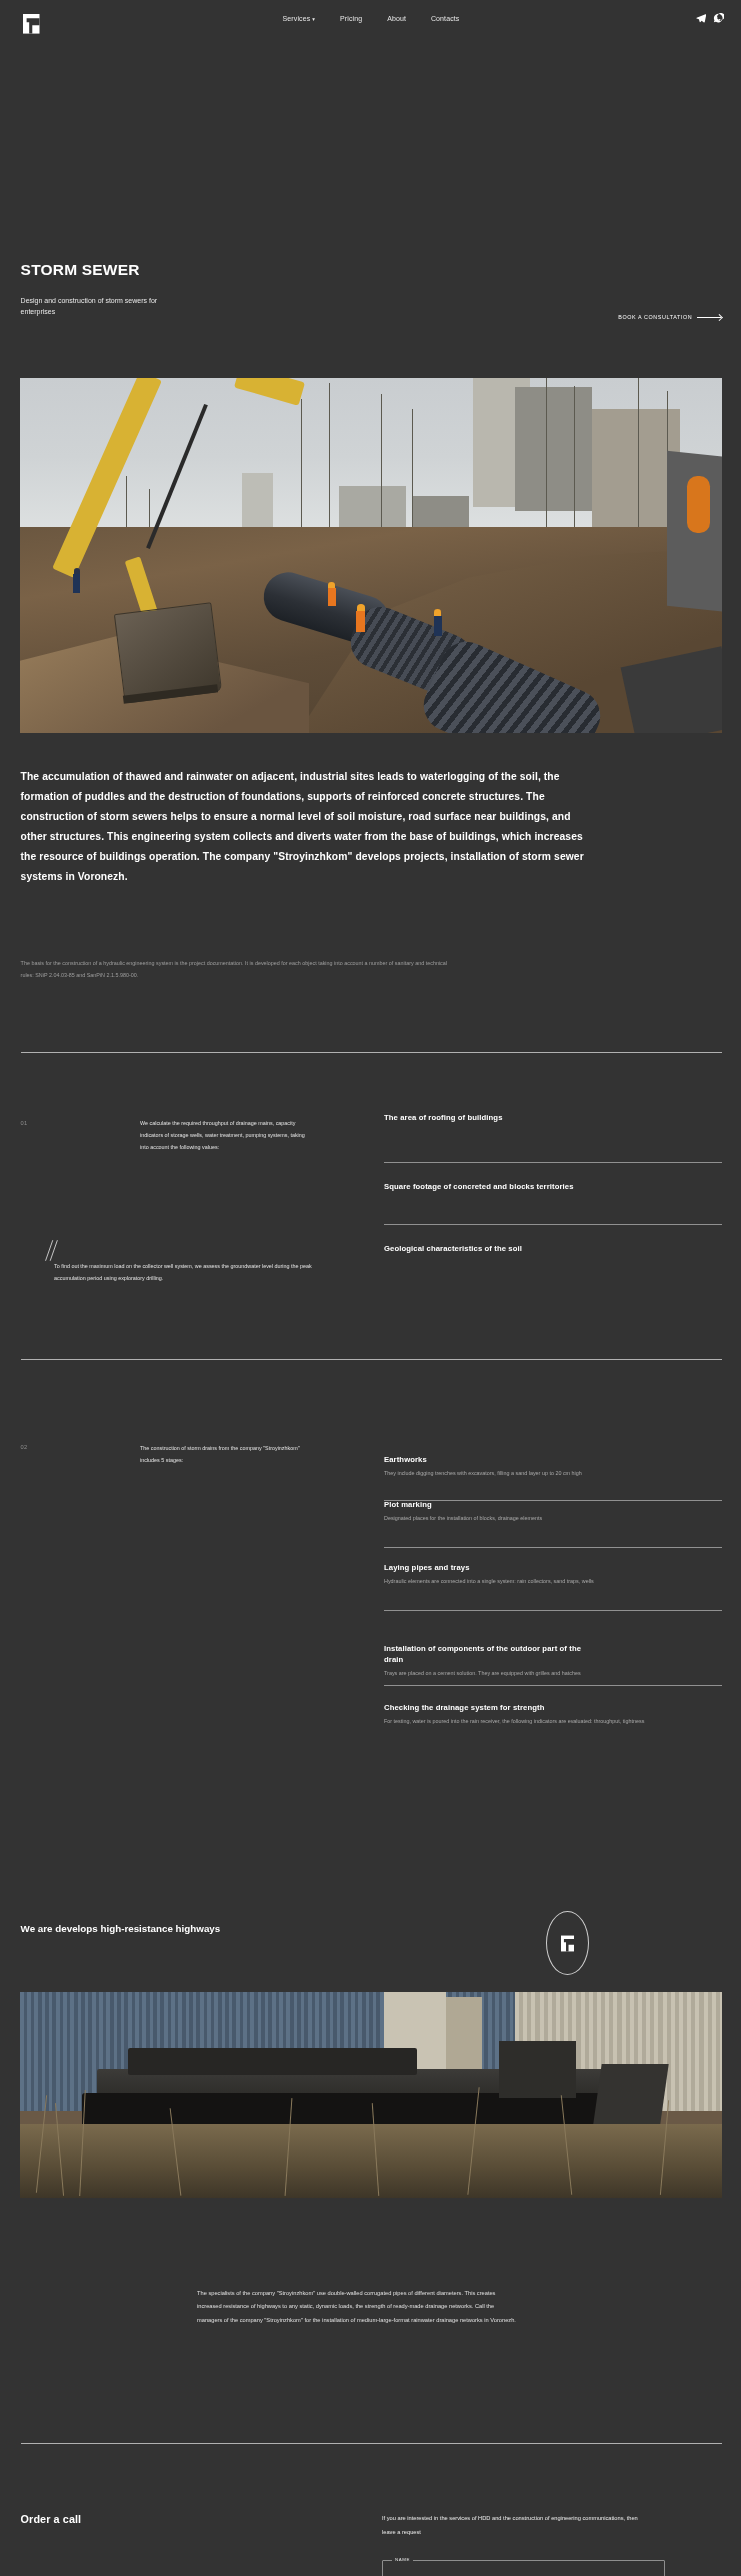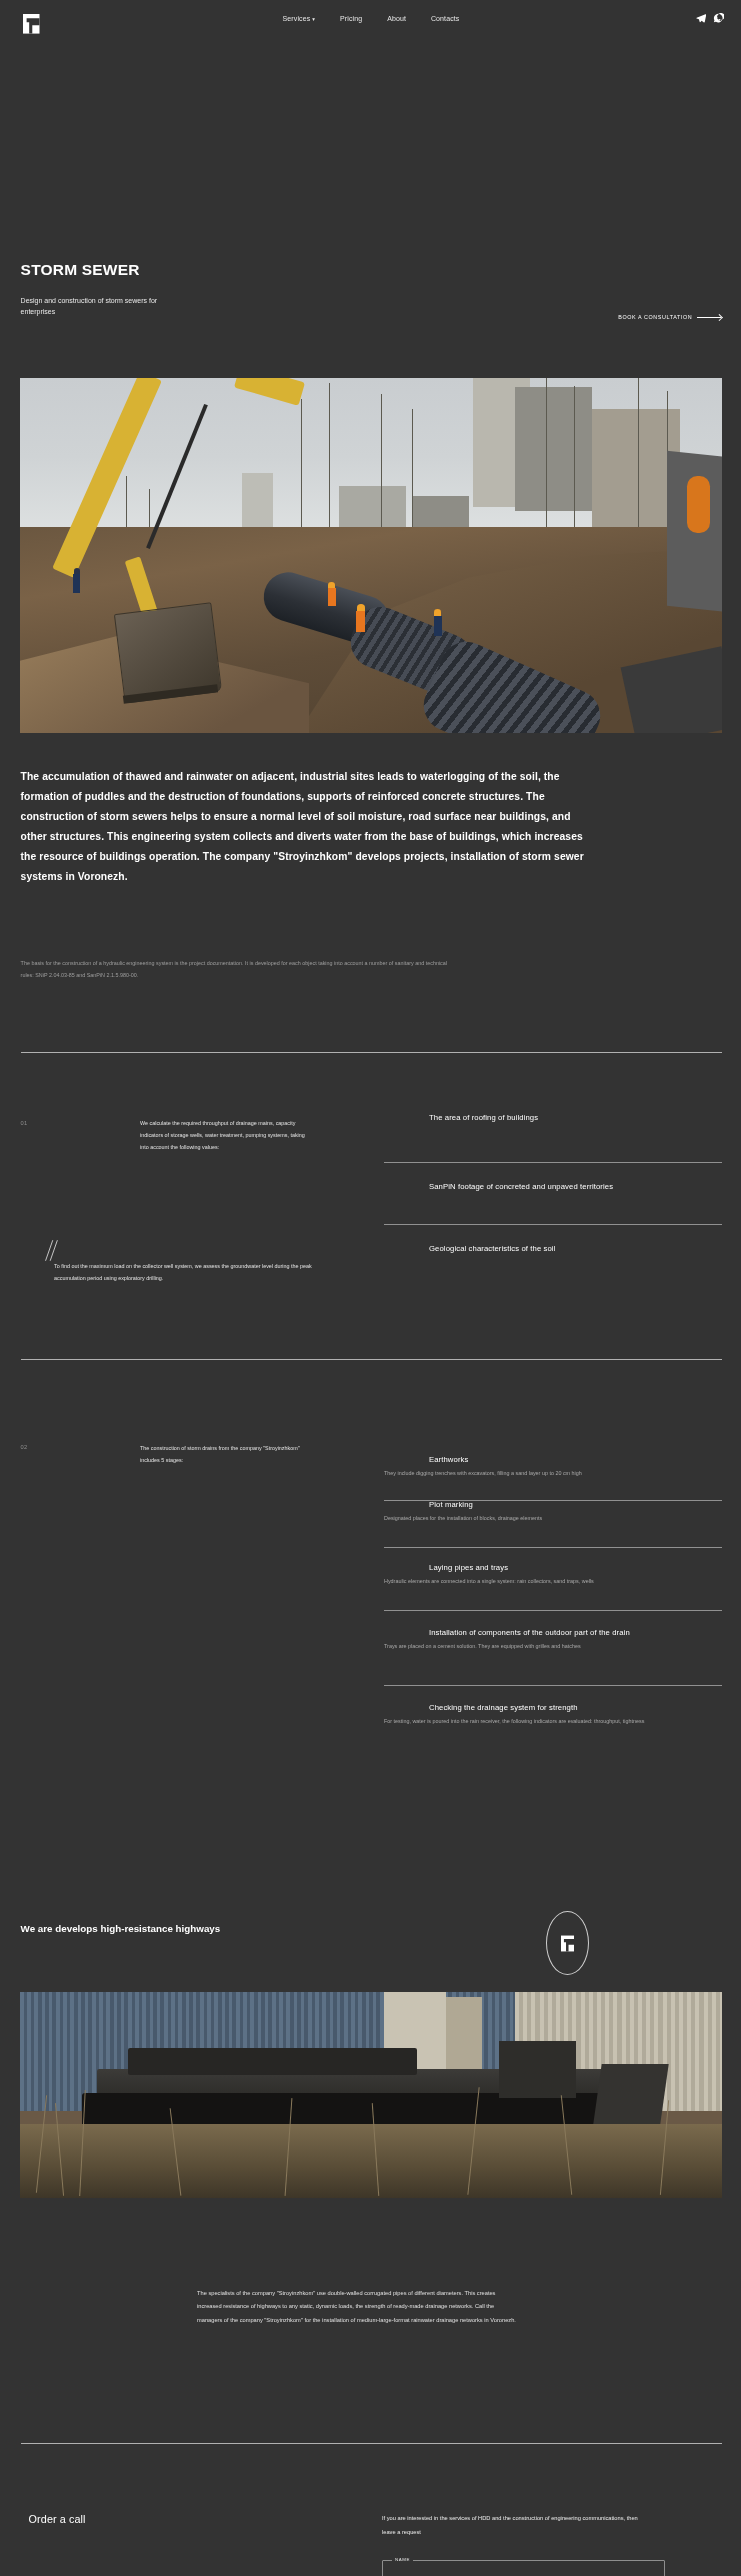--- a/index.html
+++ b/index.html
@@ -75,37 +75,37 @@
 
   
   .divider { position:absolute; left:20.6px; width:701px; height:0.5px; background:#c8c8c8; opacity:.85; }
 
   
   .sec-num { position:absolute; font-size:5.7px; color:#8e8e8e; letter-spacing:0.3px; }
   .sec-desc { position:absolute; font-size:5.4px; line-height:12px; color:#e3e3e3; width:170px; }
 
   .item-list { position:absolute; }
   .item { position:relative; }
-  .item .it-title { font-size:7.7px; font-weight:400; color:#ffffff; line-height:10.8px; letter-spacing:0.1px;margin-left:45px; }
+  .item .it-title { font-size:7.7px; font-weight:700; color:#ffffff; line-height:10.8px; letter-spacing:0.1px; }
   .item .it-desc { font-size:5.4px; line-height:9.8px; color:#a9a9a9; margin-top:3.6px; }
   .item .it-rule { position:absolute; left:0; bottom:0; width:100%; height:0.5px; background:#b9b9b9; opacity:.7; }
 
   .quote-slash { position:absolute; left:44px; top:1239px; width:17.5px; height:23px; }
   .quote-slash svg { width:100%; height:100%; display:block; }
   .exp-note { position:absolute; left:54px; top:1260px; width:258px;
               font-size:5.4px; line-height:12.4px; color:#e3e3e3; }
 
   
   .hw-title { position:absolute; left:20.6px; top:1921px; width:216px;
               font-size:9.8px; font-weight:600; line-height:15px; }
   .hw-note { position:absolute; left:197px; top:2287px; width:319px;
              font-size:5.7px; line-height:13.4px; color:#e0e0e0; }
 
   
-  .order-title { position:absolute; left:20.6px; top:2513px; font-size:10.8px; font-weight:400; letter-spacing:0.1px;margin-left:8px; }
+  .order-title { position:absolute; left:20.6px; top:2513px; font-size:10.8px; font-weight:700; letter-spacing:0.1px; }
   .order-desc { position:absolute; left:382px; top:2511px; width:268px; font-size:5.7px; line-height:14px; color:#ededed; }
   .field { position:absolute; left:382px; width:283px; height:31px;
            border:0.5px solid #8e8e8e; border-radius:1px; background:transparent; }
   .field-name { top:2560px; }
   .field .flabel { position:absolute; left:9.3px; top:-3.6px; padding:0 2.6px; background:#333333;
                    font-size:4.4px; letter-spacing:0.6px; color:#e6e6e6; }
   .field input { position:absolute; left:0; top:0; width:100%; height:100%; background:transparent;
                  border:0; outline:none; color:#ffffff; font-size:6.2px; padding:0 9.3px;
                  font-family:"Liberation Sans", sans-serif; }
 </style>
@@ -216,21 +216,21 @@
 
   <div class="sec-num" style="left:20.6px;top:1120px;">01</div>
   <div class="sec-desc" style="left:140px;top:1117px;">We calculate the required throughput of drainage mains, capacity indicators of storage wells, water treatment, pumping systems, taking into account the following values:</div>
 
   <div class="item-list" style="left:384px;top:1113px;width:338px;">
     <div class="item" style="height:49px;">
       <div class="it-title">The area of roofing of buildings</div>
       <div class="it-rule"></div>
     </div>
     <div class="item" style="height:62px;padding-top:20px;">
-      <div class="it-title">SanPiN footage of concreted and unpaved territories</div>
+      <div class="it-title">Square footage of concreted and blocks territories</div>
       <div class="it-rule"></div>
     </div>
     <div class="item" style="height:36px;padding-top:20px;">
       <div class="it-title">Geological characteristics of the soil</div>
     </div>
   </div>
 
   <div class="quote-slash">
     <svg viewBox="0 0 34 44" xmlns="http://www.w3.org/2000/svg">
       <line x1="12" y1="42" x2="26" y2="2" stroke="#ffffff" stroke-width="1.4"></line>
@@ -253,21 +253,21 @@
     <div class="item" style="height:47px;">
       <div class="it-title">Plot marking</div>
       <div class="it-desc">Designated places for the installation of blocks, drainage elements</div>
       <div class="it-rule"></div>
     </div>
     <div class="item" style="height:63px;padding-top:16px;">
       <div class="it-title">Laying pipes and trays</div>
       <div class="it-desc">Hydraulic elements are connected into a single system: rain collectors, sand traps, wells</div>
       <div class="it-rule"></div>
     </div>
-    <div class="item" style="height:75px;padding-top:18px;">
+    <div class="item" style="height:75px;padding-top:34px;">
       <div class="it-title" style="width:216px;">Installation of components of the outdoor part of the drain</div>
       <div class="it-desc">Trays are placed on a cement solution. They are equipped with grilles and hatches</div>
       <div class="it-rule"></div>
     </div>
     <div class="item" style="height:57px;padding-top:18px;">
       <div class="it-title">Checking the drainage system for strength</div>
       <div class="it-desc">For testing, water is poured into the rain receiver, the following indicators are evaluated: throughput, tightness</div>
     </div>
   </div>
 

